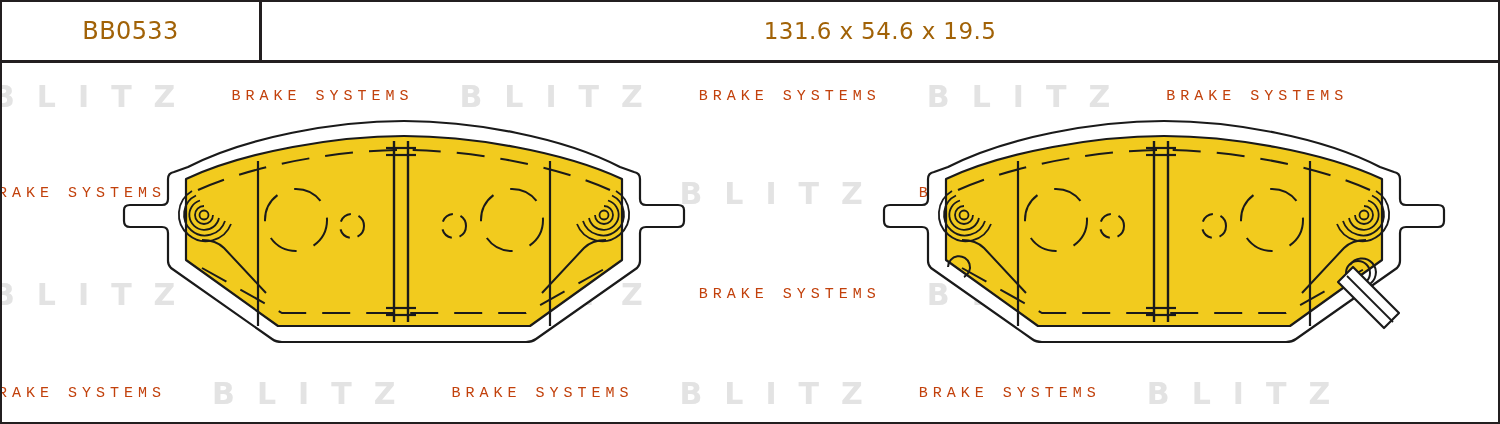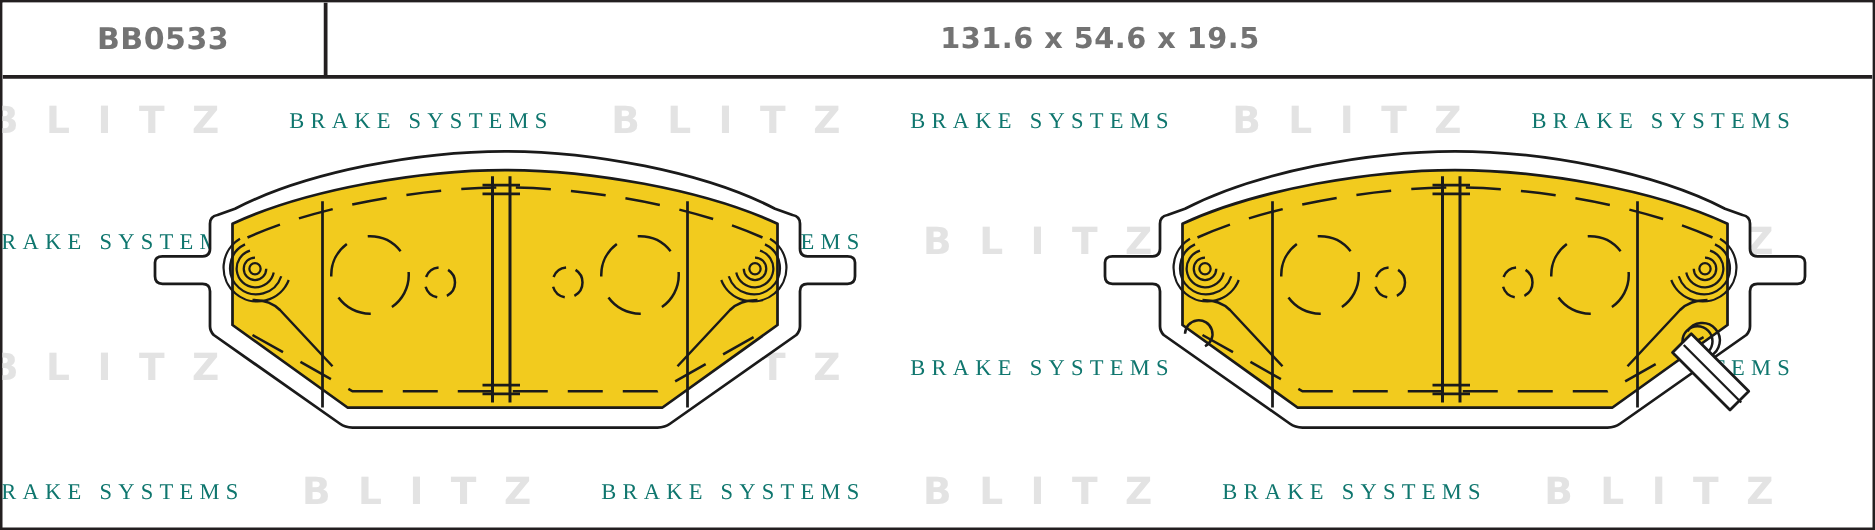--- a/index.html
+++ b/index.html
@@ -44,22 +44,22 @@
   }
   #dim-cell {
     flex: 1 1 auto;
     display: flex;
     align-items: center;
     justify-content: center;
   }
   .cell-text {
     font-family: "DejaVu Sans", sans-serif;
     font-size: 23px;
-    font-weight: 700;
-    color: #737373;
+    font-weight: 400;
+    color: #a16207;
     letter-spacing: 0.4px;
     white-space: nowrap;
     text-align: center;
   }
   #code-cell .cell-text {
     font-size: 24px;
   }
 
   
   #watermark-layer {
@@ -81,25 +81,25 @@
     align-items: center;
   }
   .wm-big {
     font-family: "DejaVu Sans", sans-serif;
     font-size: 30px;
     font-weight: 700;
     letter-spacing: 22px;
     color: #e3e3e3;
   }
   .wm-small {
-    font-family: Liberation Serif, serif;
-    font-size: 18px;
+    font-family: Liberation Mono, monospace;
+    font-size: 15px;
     font-weight: 400;
     letter-spacing: 5px;
-    color: #0f766e;
+    color: #c2410c;
   }
   .wm-gap-a { display: inline-block; width: 34px; }
   .wm-gap-b { display: inline-block; width: 46px; }
 
   
   #drawing-layer {
     position: absolute;
     left: 0;
     top: 61px;
     right: 0;

